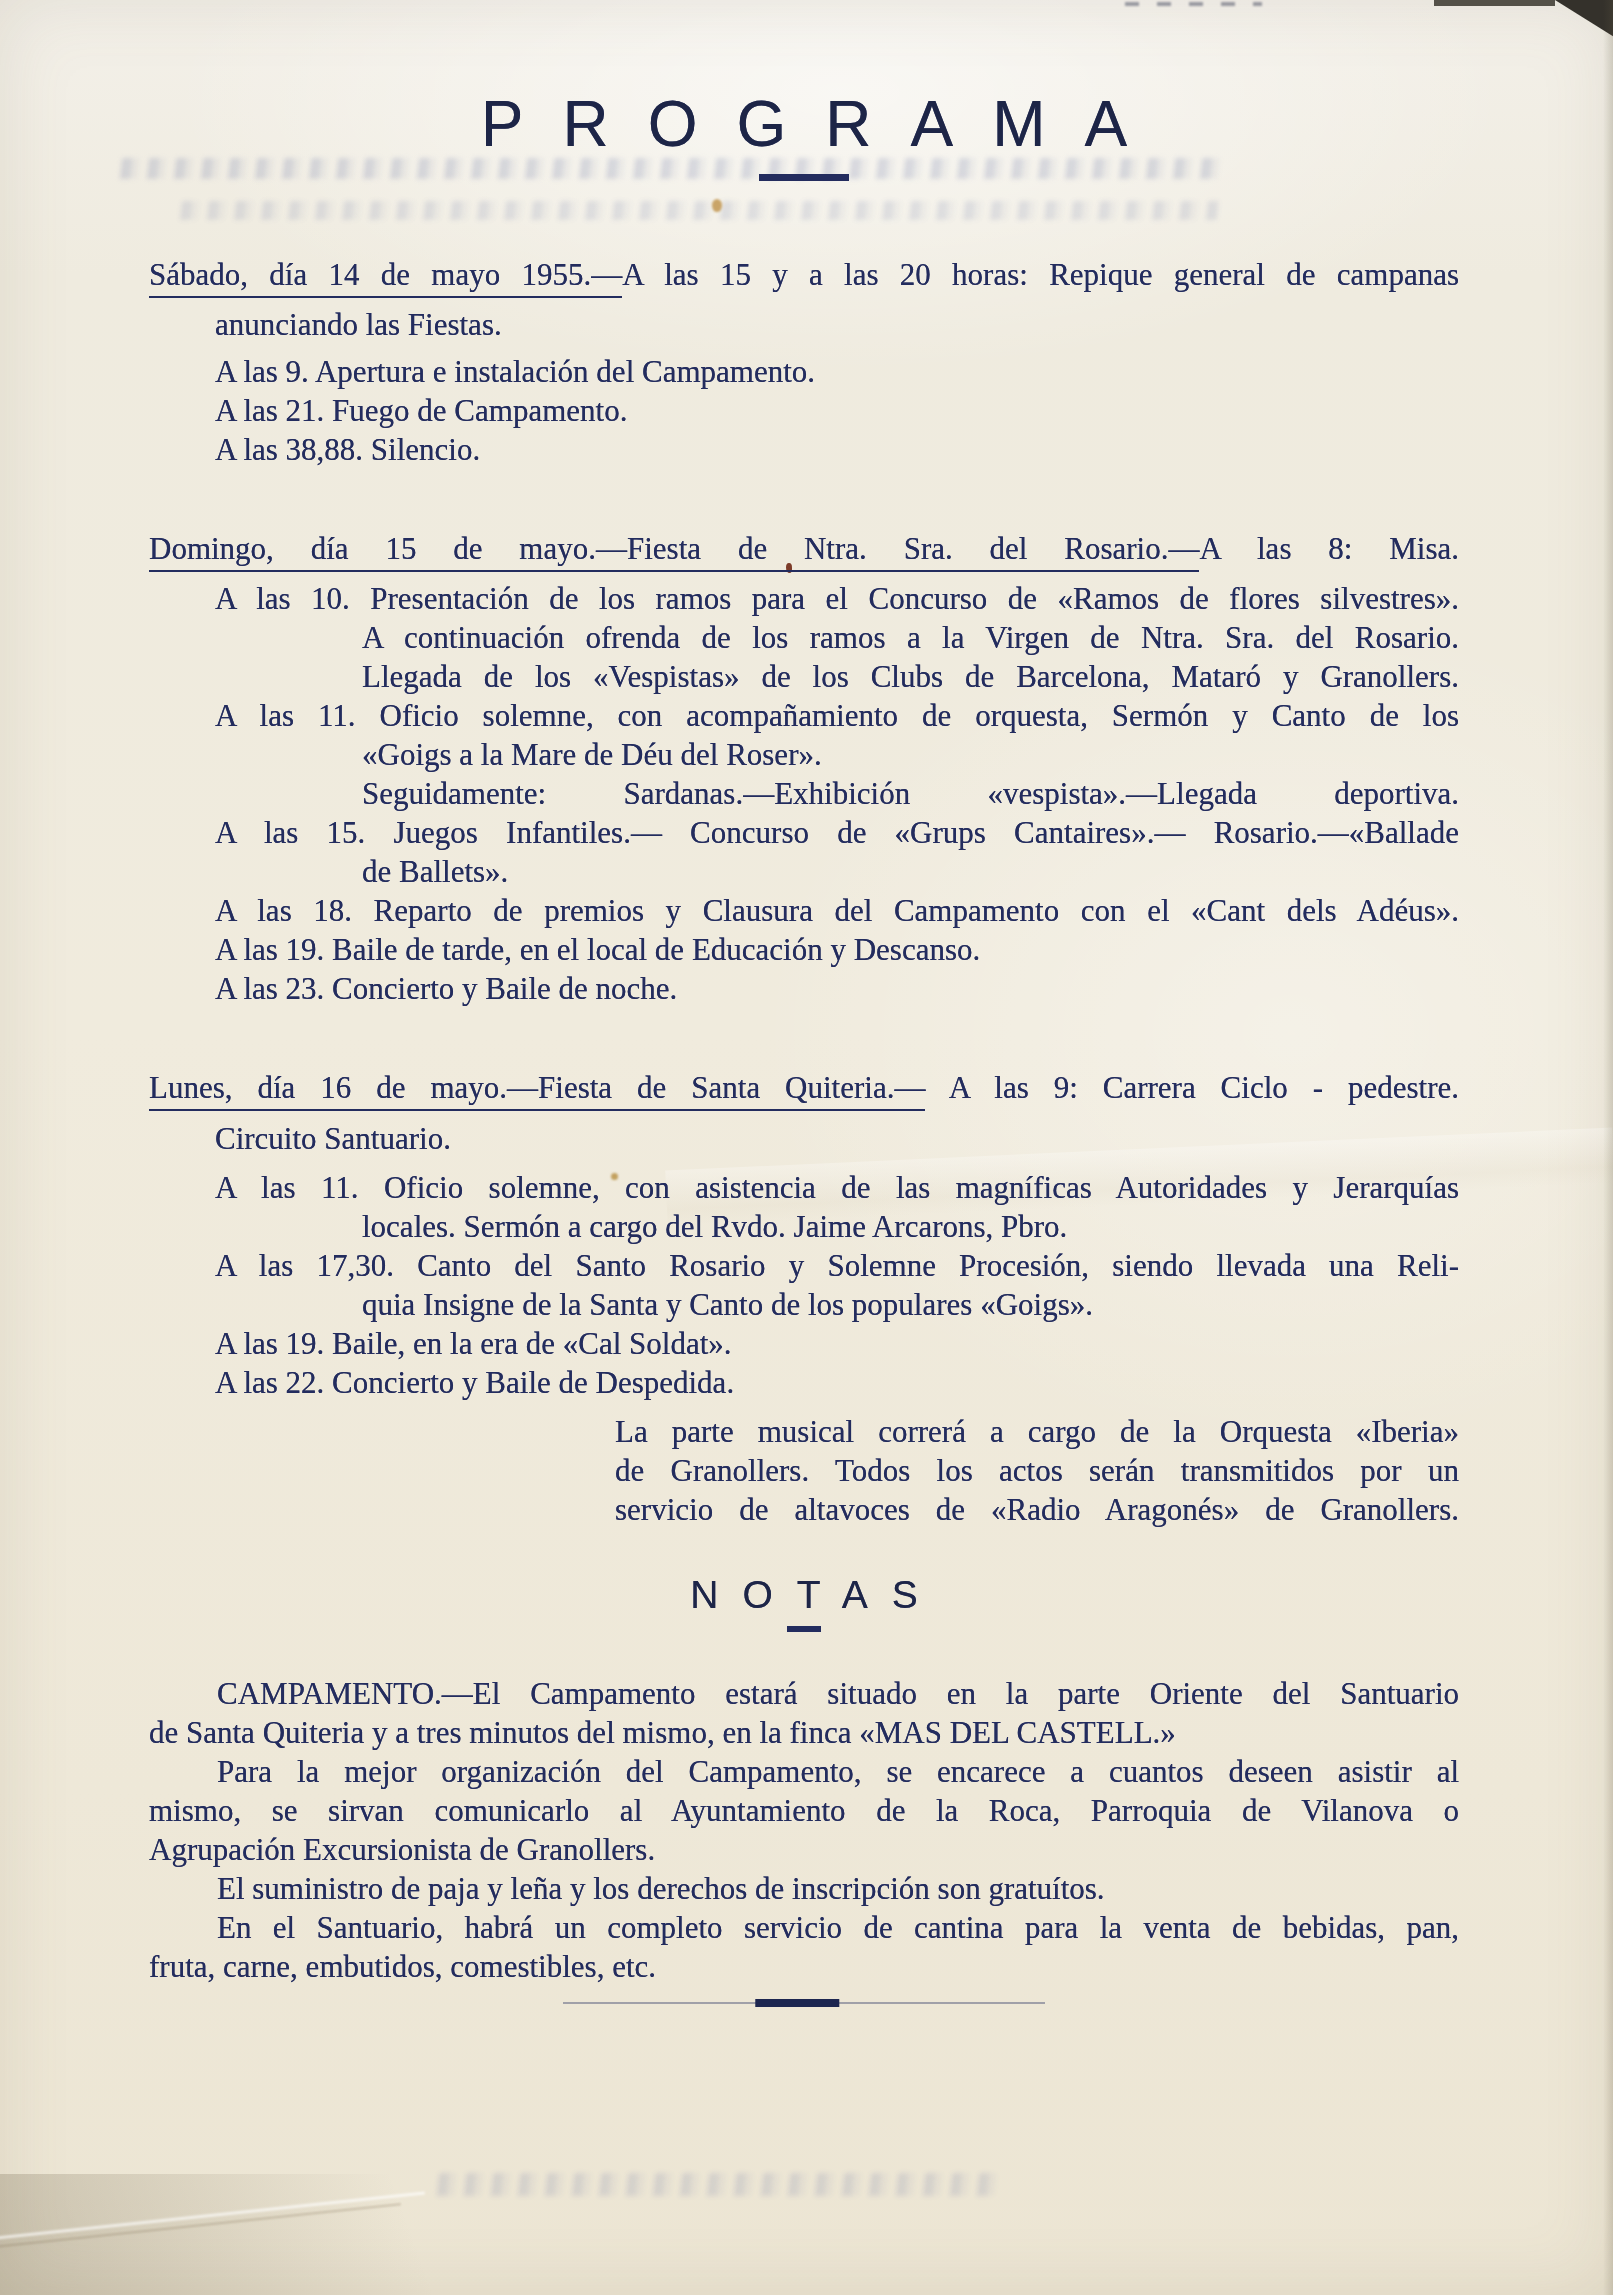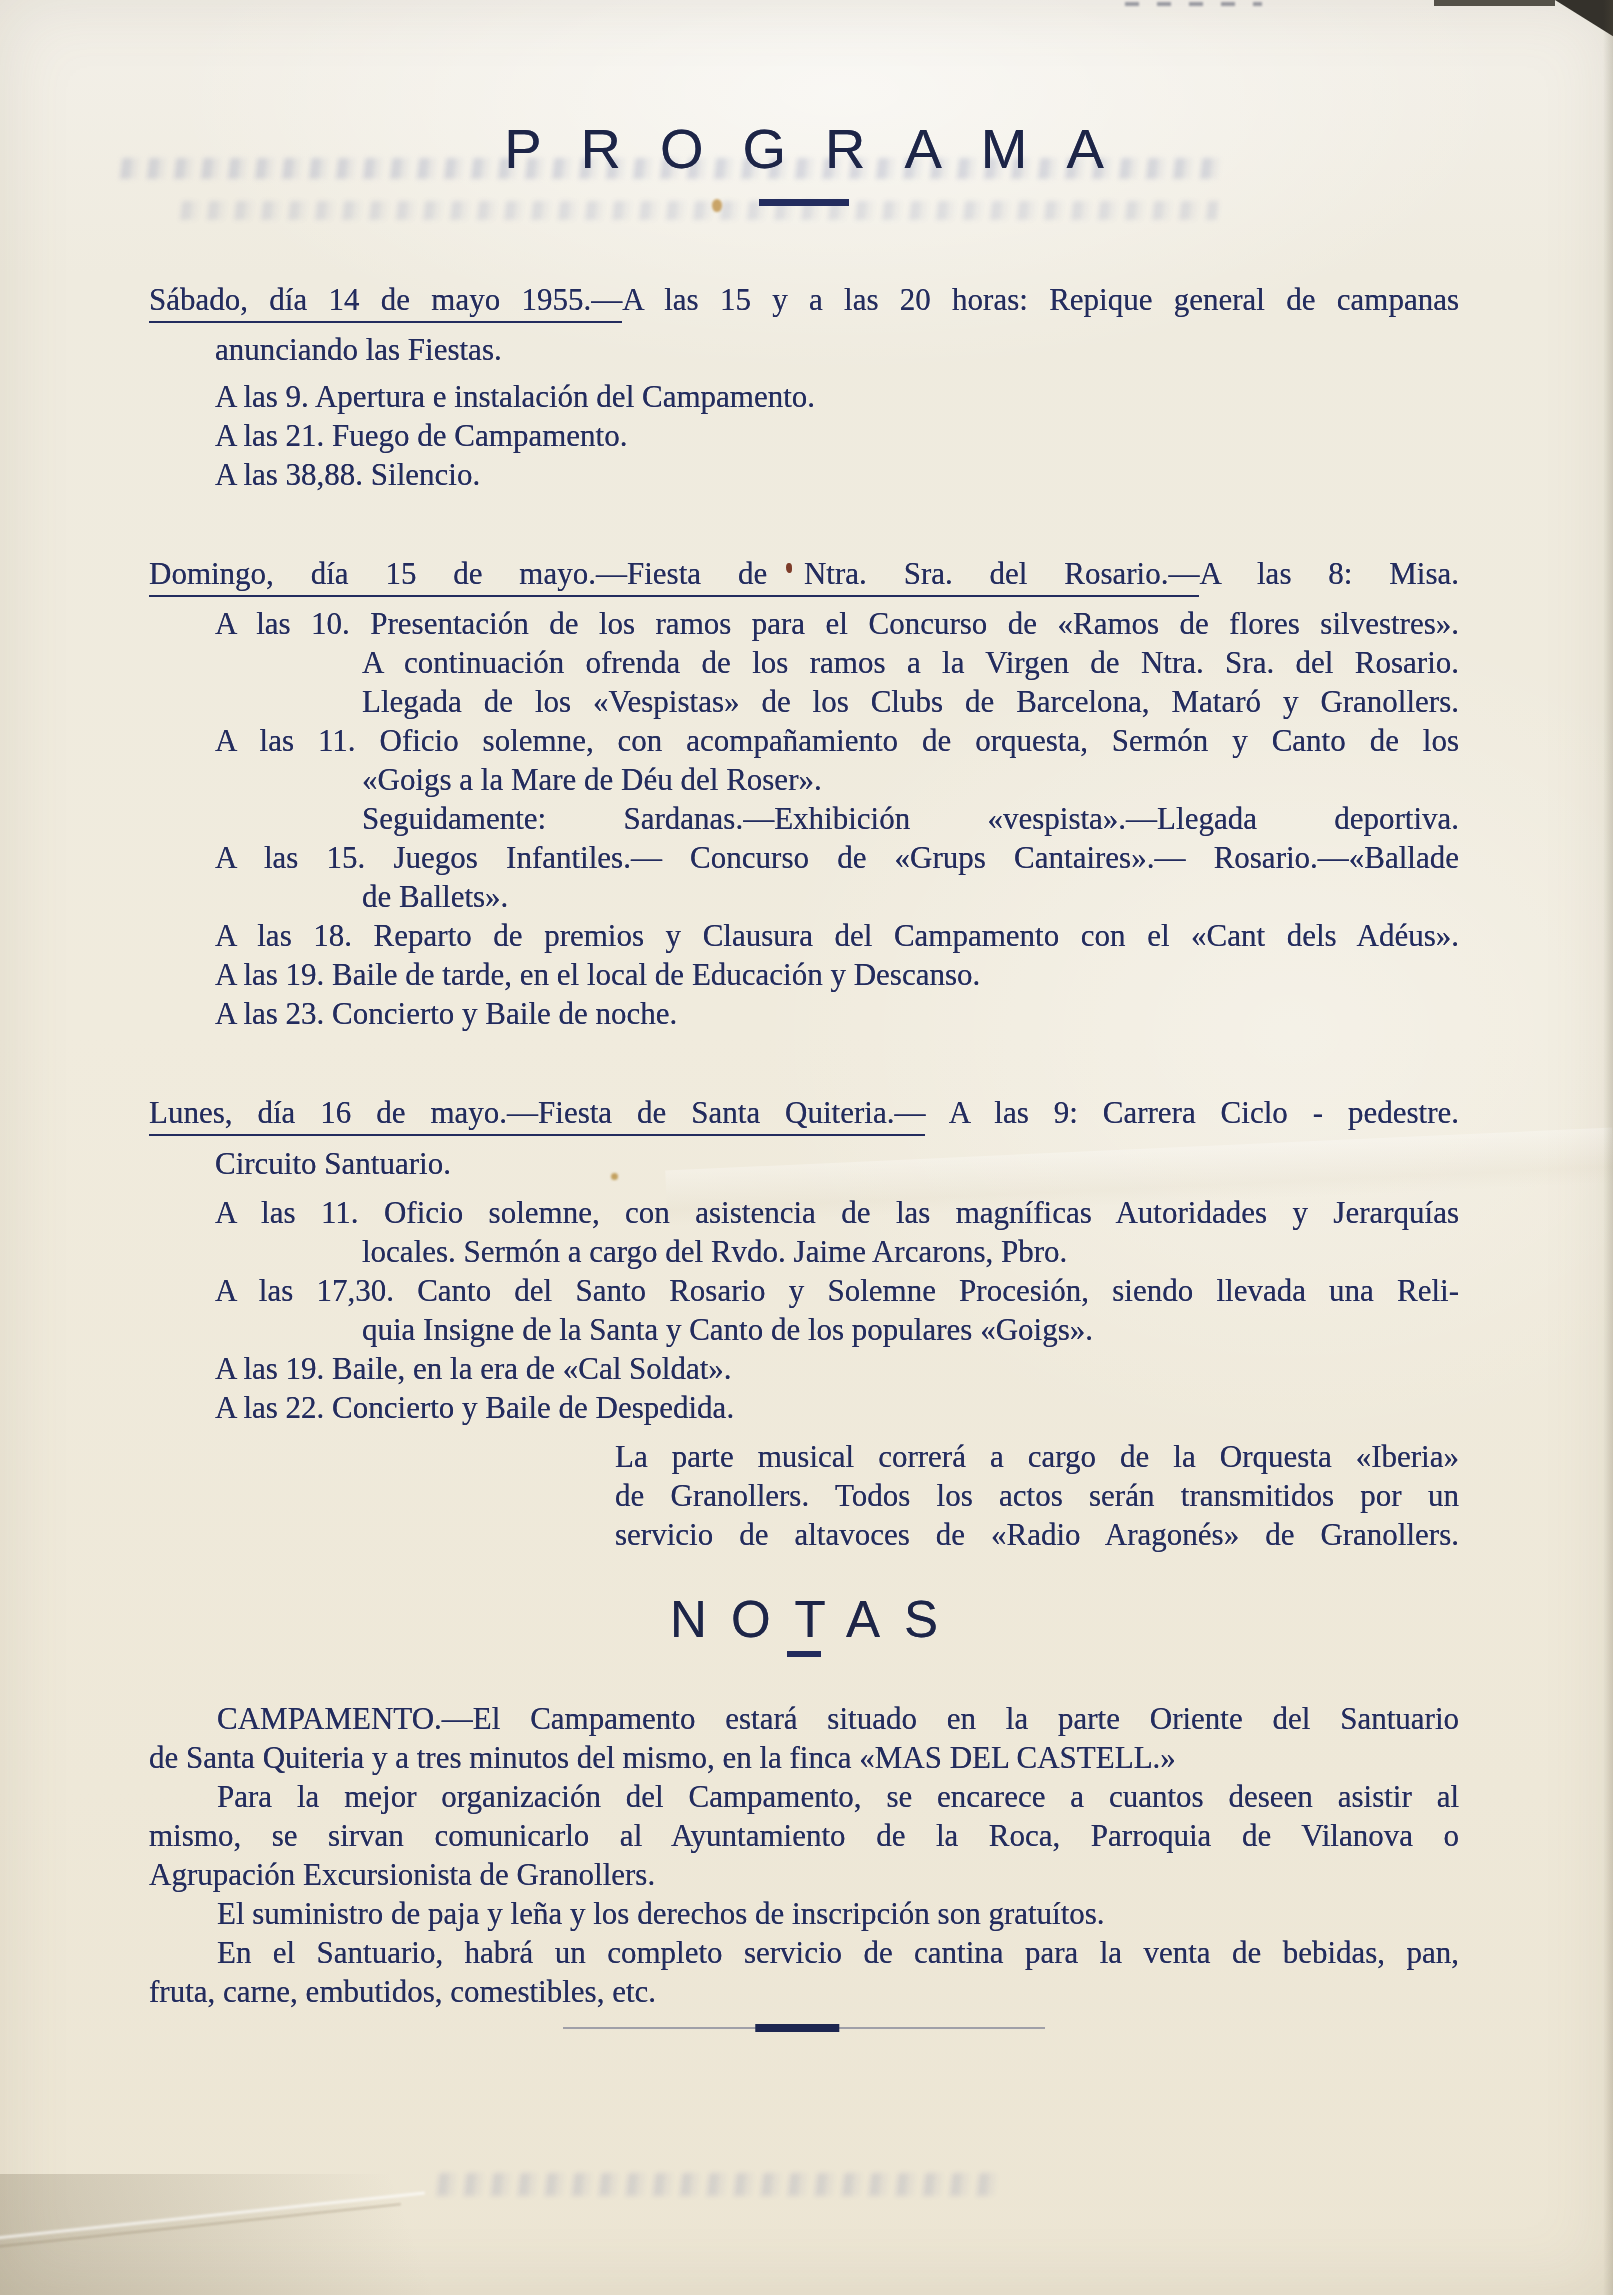--- a/index.html
+++ b/index.html
@@ -43,39 +43,39 @@
   .fold-line-1 { position:absolute; left:-24px; bottom:77px; width:450px; height:3.2px;
     background:rgba(255,255,255,.65); transform:rotate(-6deg); filter:blur(0.8px); }
   .fold-line-2 { position:absolute; left:-16px; bottom:68px; width:418px; height:2.4px;
     background:rgba(125,110,80,.30); transform:rotate(-6deg); filter:blur(0.8px); }
   .edge-right { position:absolute; top:0; right:0; width:11.3px; height:100%;
     background:linear-gradient(270deg, rgba(100,92,70,.22), rgba(100,92,70,0)); }
   
   .content { position:absolute; top:0; left:149px; width:1310px;
     font-size:31px; line-height:39px;
     text-shadow:0 0 0.6px rgba(32,42,94,.85); }
-  .doc-title { margin-top:117px; text-align:center;
+  .doc-title { margin-top:92px; text-align:center;
     font-family:"Liberation Sans","DejaVu Sans",sans-serif;
-    font-size:56px; line-height:64px; font-weight:400;
+    font-size:64px; line-height:64px; font-weight:400;
     letter-spacing:39px; padding-left:39px; color:#1d2547; }
   .title-dash { width:90px; height:7.2px; background:var(--ink); margin:17.7px auto 0; }
   .ln { display:block; }
   .j { text-align:justify; text-align-last:justify; }
   .i1 { padding-left:66px; }
   .i2 { padding-left:213px; }
   .u { border-bottom:2.4px solid var(--ink); padding-bottom:4px; }
   .sec-1 { margin-top:74px; }
   .sec-2, .sec-3 { margin-top:60px; }
   .head { margin-bottom:11.3px; }
   .mt10 { margin-top:8px; }
   .mt13 { margin-top:10.4px; }
   .musical { margin-top:9.6px; margin-left:466px; width:844px; }
   .notas-title { margin-top:40px; text-align:center;
     font-family:"Liberation Sans","DejaVu Sans",sans-serif;
-    font-size:51px; line-height:51px; letter-spacing:24px; padding-left:24px; color:#1d2547; }
+    font-size:39px; line-height:51px; letter-spacing:24px; padding-left:24px; color:#1d2547; }
   .notas-dash { width:34px; height:5.6px; background:var(--ink); margin:6.4px auto 0; }
   .notas-body { margin-top:42px; line-height:39px; }
   .ind { padding-left:68px; }
   .end-rule { position:relative; margin:13px auto 0; width:482px; height:8px; }
   .end-rule .thin { position:absolute; top:3.2px; left:0; width:100%; height:1.6px;
     background:rgba(35,44,94,.38); filter:blur(0.5px); }
   .end-rule .thick { position:absolute; top:0; left:50%; transform:translateX(-58%);
     width:84px; height:8px; background:#1d2650; }
 </style>
 </head>

